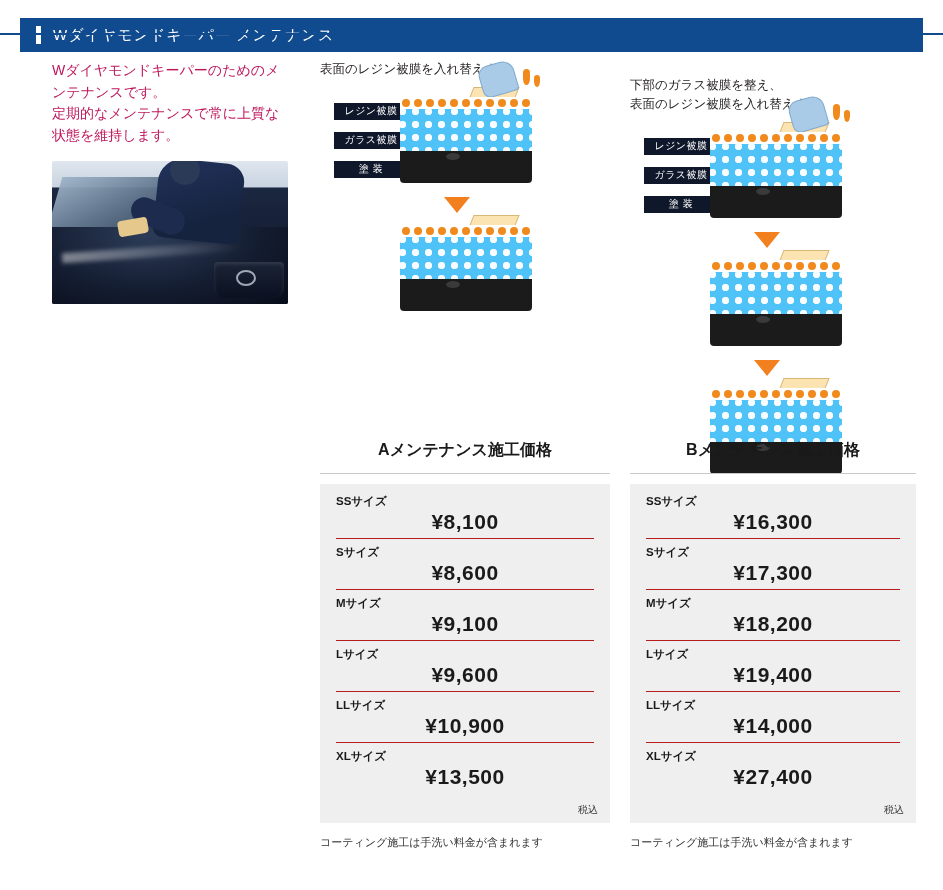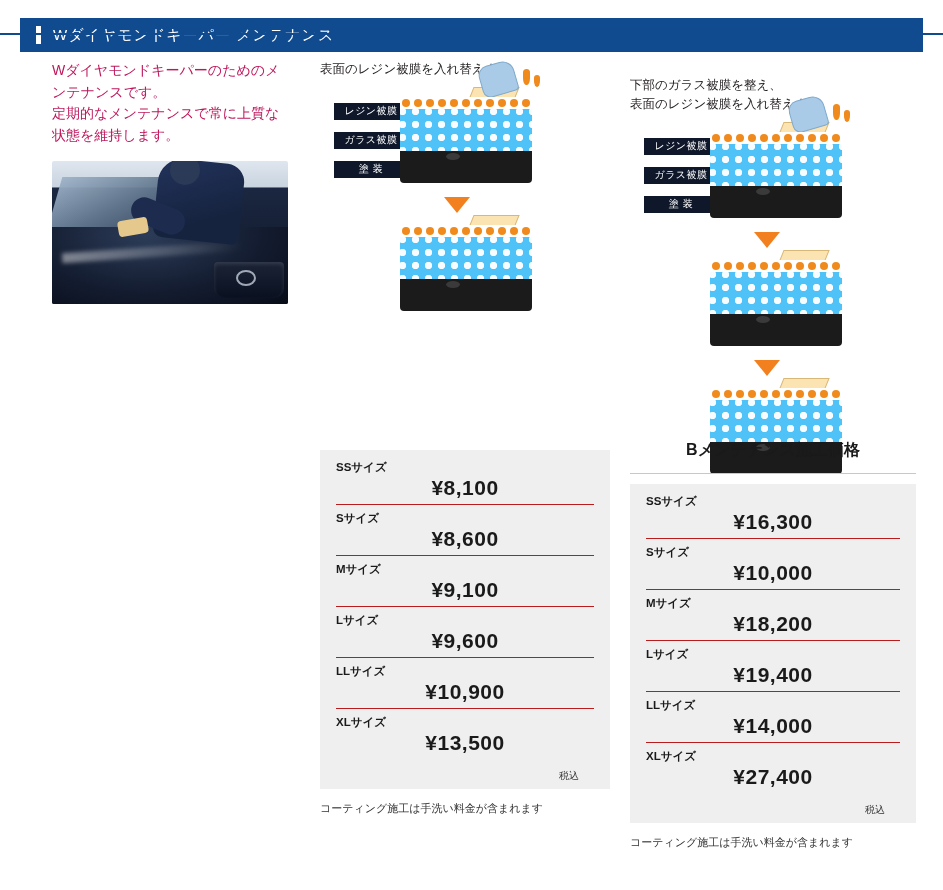--- a/index.html
+++ b/index.html
@@ -342,21 +342,21 @@
     font-weight: bold;
     text-align: center;
     color: #1a1a1a;
     margin-top: 1px;
     letter-spacing: 0.5px;
   }
   .tax-note {
     text-align: right;
     font-size: 10px;
     color: #333;
-    padding: 2px 31px 6px 0;
+    padding: 2px 12px 6px 0;
     background: #efefef;
   }
   .foot-note {
     font-size: 11px;
     color: #333;
     margin-top: 12px;
   }
 </style>
 </head>
 <body>
@@ -525,20 +525,21 @@
           <i style="left: 110px; position: absolute; top: 2px; width: 8px; height: 8px; background: rgb(240, 138, 28); border-radius: 50%;"></i>
           <i style="left: 122px; position: absolute; top: 2px; width: 8px; height: 8px; background: rgb(240, 138, 28); border-radius: 50%;"></i>
         </div>
       <div class="glass"></div>
       <div class="paint"></div>
     </div>
   </div>
 </div>
 
 <div class="price-block price-a">
+  <div class="price-title">Aメンテナンス施工価格</div>
   <div class="price-table">
     <div class="price-row">
       <div class="size-label">SSサイズ</div>
       <div class="price-value">¥8,100</div>
     </div>
     <div class="price-row">
       <div class="size-label">Sサイズ</div>
       <div class="price-value">¥8,600</div>
     </div>
     <div class="price-row">
@@ -564,21 +565,21 @@
 
 <div class="price-block price-b">
   <div class="price-title">Bメンテナンス施工価格</div>
   <div class="price-table">
     <div class="price-row">
       <div class="size-label">SSサイズ</div>
       <div class="price-value">¥16,300</div>
     </div>
     <div class="price-row">
       <div class="size-label">Sサイズ</div>
-      <div class="price-value">¥10,000</div>
+      <div class="price-value">¥17,300</div>
     </div>
     <div class="price-row">
       <div class="size-label">Mサイズ</div>
       <div class="price-value">¥18,200</div>
     </div>
     <div class="price-row">
       <div class="size-label">Lサイズ</div>
       <div class="price-value">¥19,400</div>
     </div>
     <div class="price-row">

